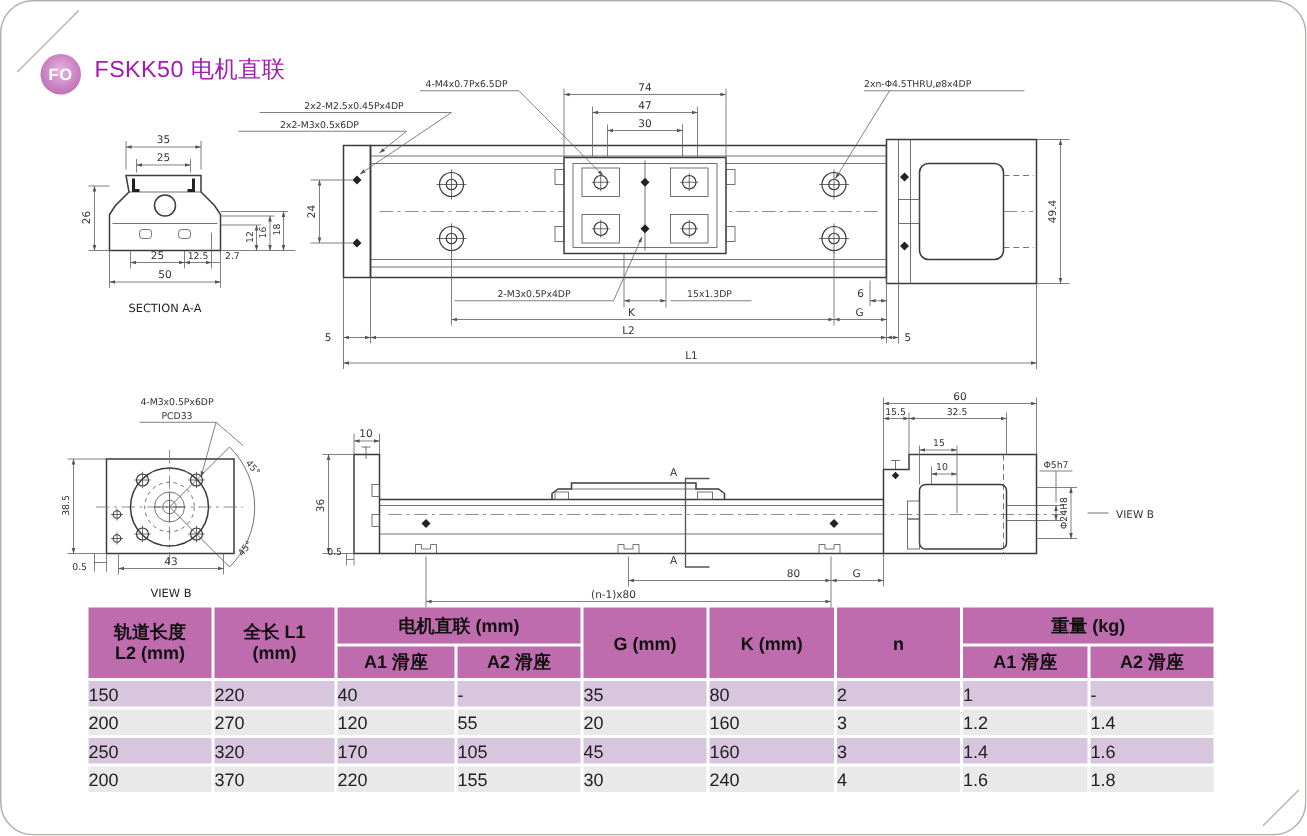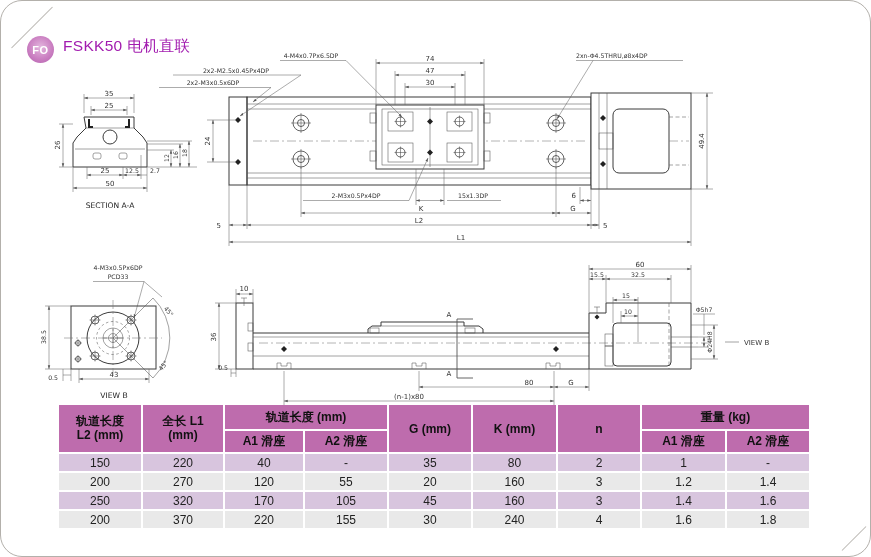--- a/index.html
+++ b/index.html
@@ -25,21 +25,21 @@
   .dm{stroke:#666;stroke-width:.55;fill:none;}
   .hole circle{fill:none;stroke:#3b3b3b;stroke-width:.8;}
   .hole line{stroke:#3b3b3b;stroke-width:.5;}
   .dia{fill:#222;stroke:none;}
   
   table.spec{position:absolute;left:56px;top:402px;border-collapse:separate;border-spacing:2px;
              table-layout:fixed;}
   table.spec th{background:#be6cad;color:#111;font-size:12px;font-weight:600;text-align:center;padding:1px 0;}
   table.spec thead tr:first-child th{height:22px;}
   table.spec thead tr:last-child th{height:19px;}
-  table.spec td{font-size:12px;color:#222;text-align:center;height:17px;padding:0;}
+  table.spec td{font-size:12px;color:#222;text-align:left;height:17px;padding:0;}
   table.spec tr.rp td{background:#d8c5de;}
   table.spec tr.rg td{background:#e9e9e9;}
   table.spec .two{line-height:1.15;}
 </style>
 </head>
 <body>
 
 <div class="page">
   <div class="slash tl"></div>
   <div class="slash br"></div>
@@ -447,21 +447,21 @@
     <thead>
       <tr>
         <th rowspan="2" class="two">
           <span>轨道长度</span><br>
           <span>L2 (mm)</span>
         </th>
         <th rowspan="2" class="two">
           <span>全长 L1</span><br>
           <span>(mm)</span>
         </th>
-        <th colspan="2">轨道长度 (mm)</th>
+        <th colspan="2">电机直联 (mm)</th>
         <th rowspan="2">G (mm)</th>
         <th rowspan="2">K (mm)</th>
         <th rowspan="2">n</th>
         <th colspan="2">重量 (kg)</th>
       </tr>
       <tr>
         <th>A1 滑座</th>
         <th>A2 滑座</th>
         <th>A1 滑座</th>
         <th>A2 滑座</th>

